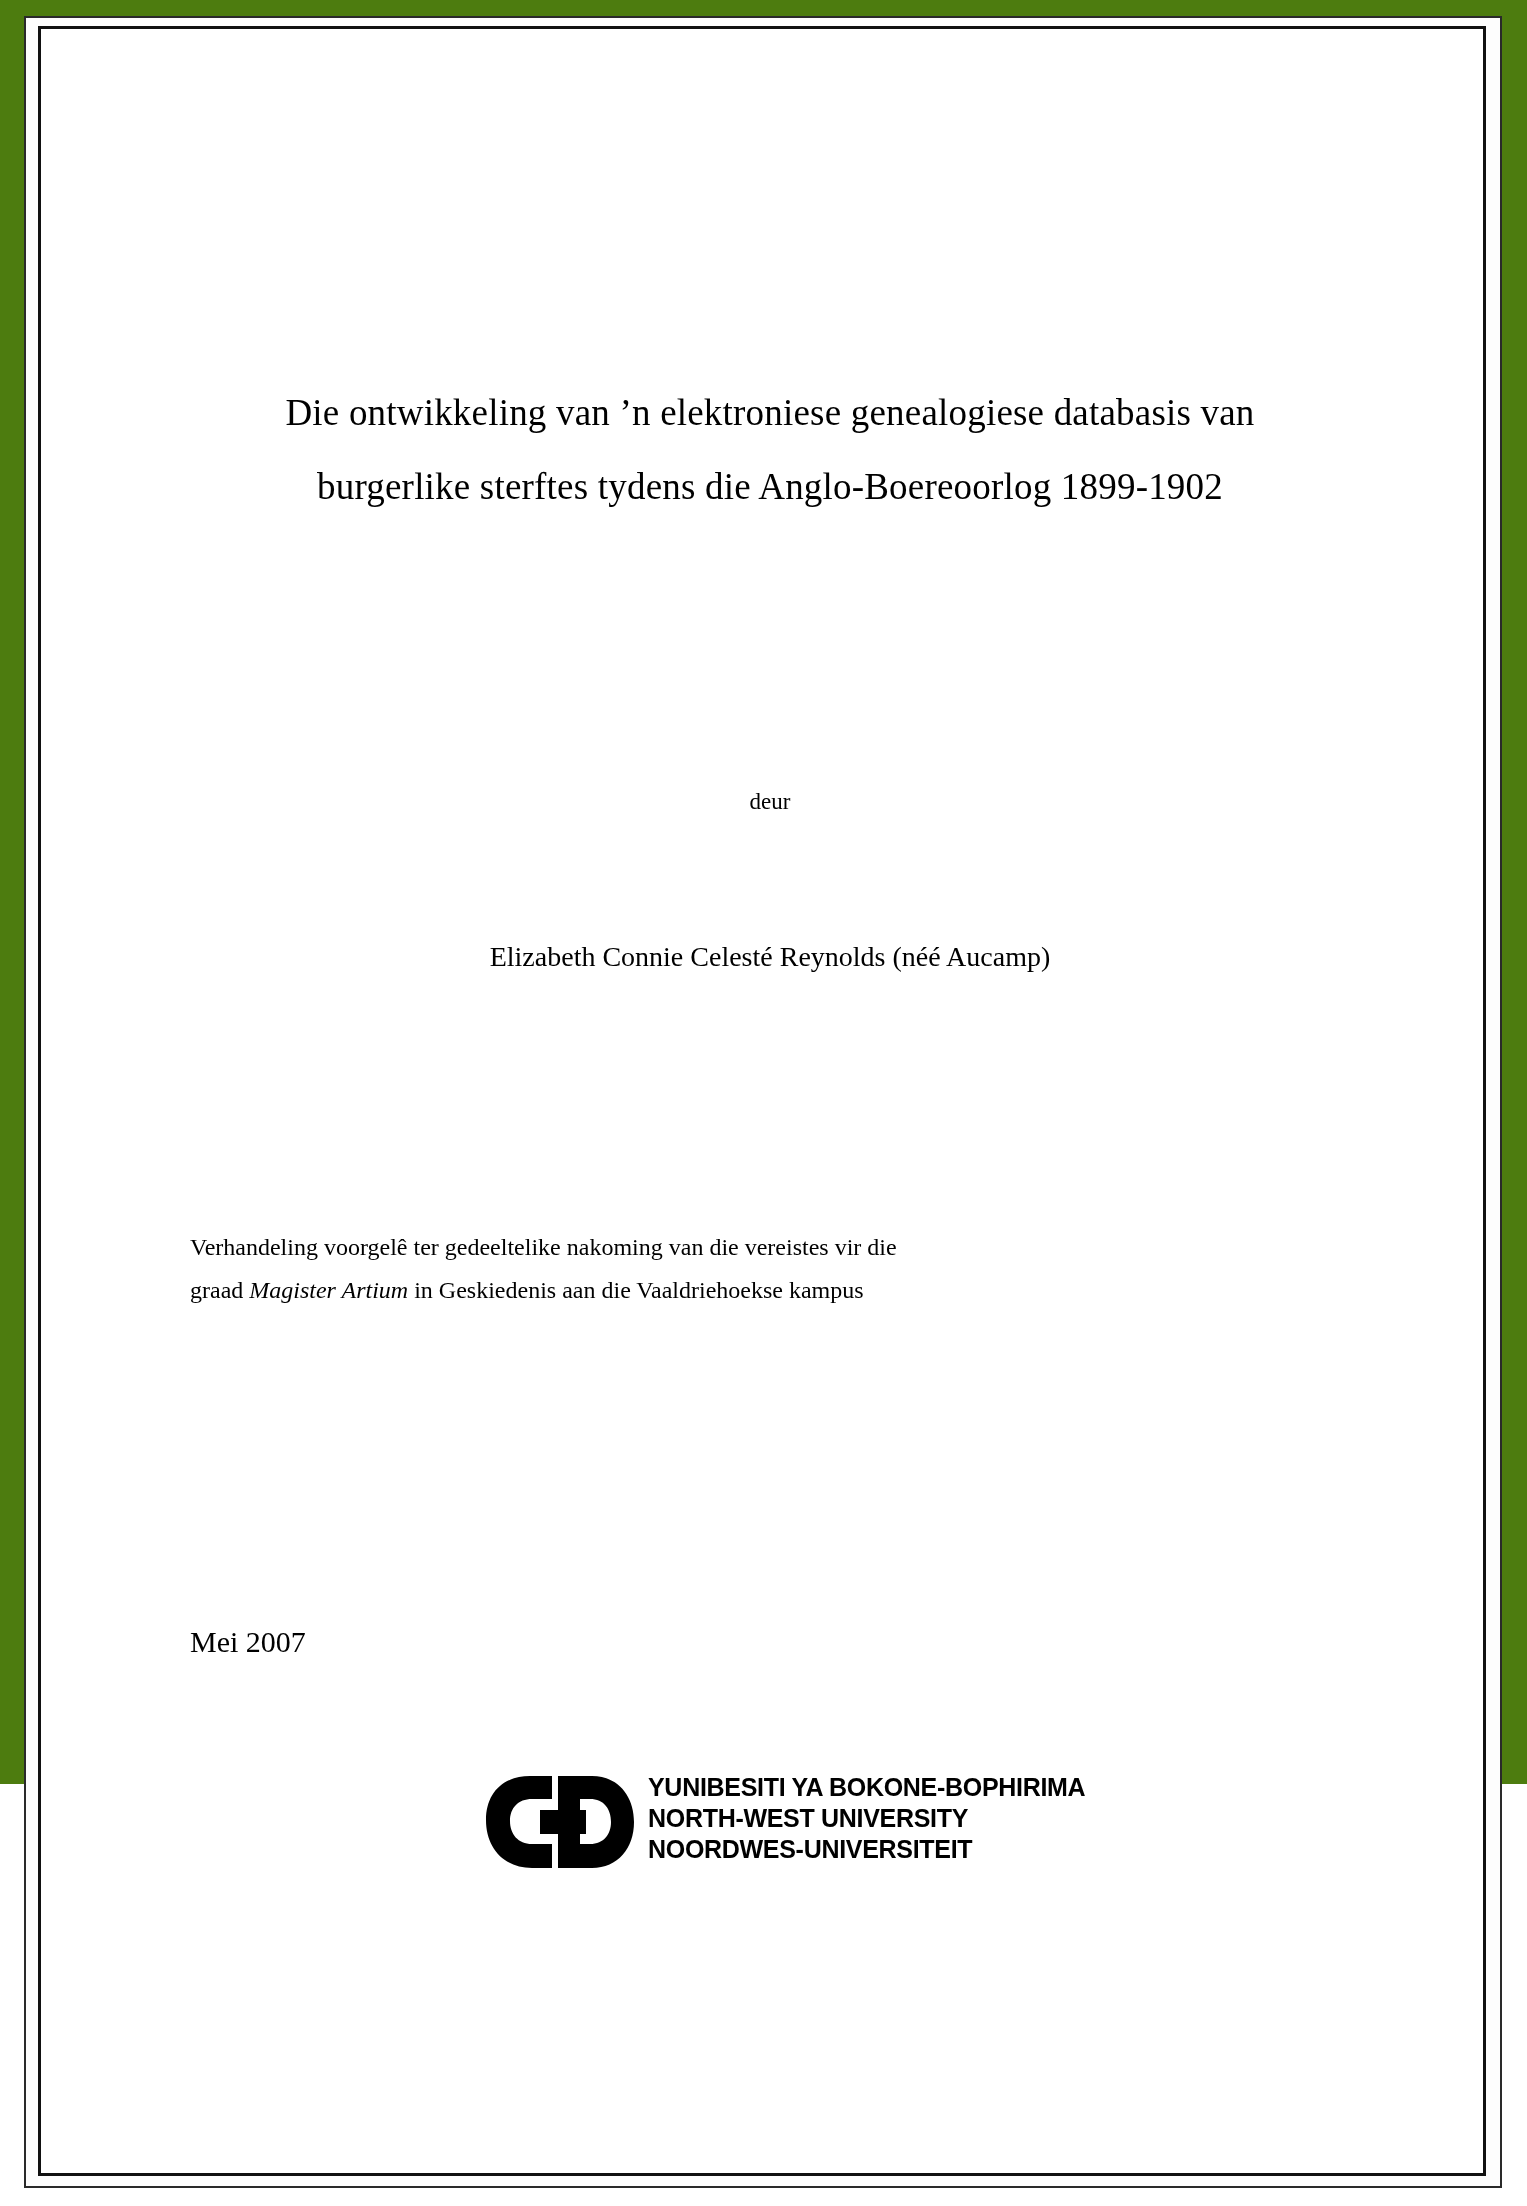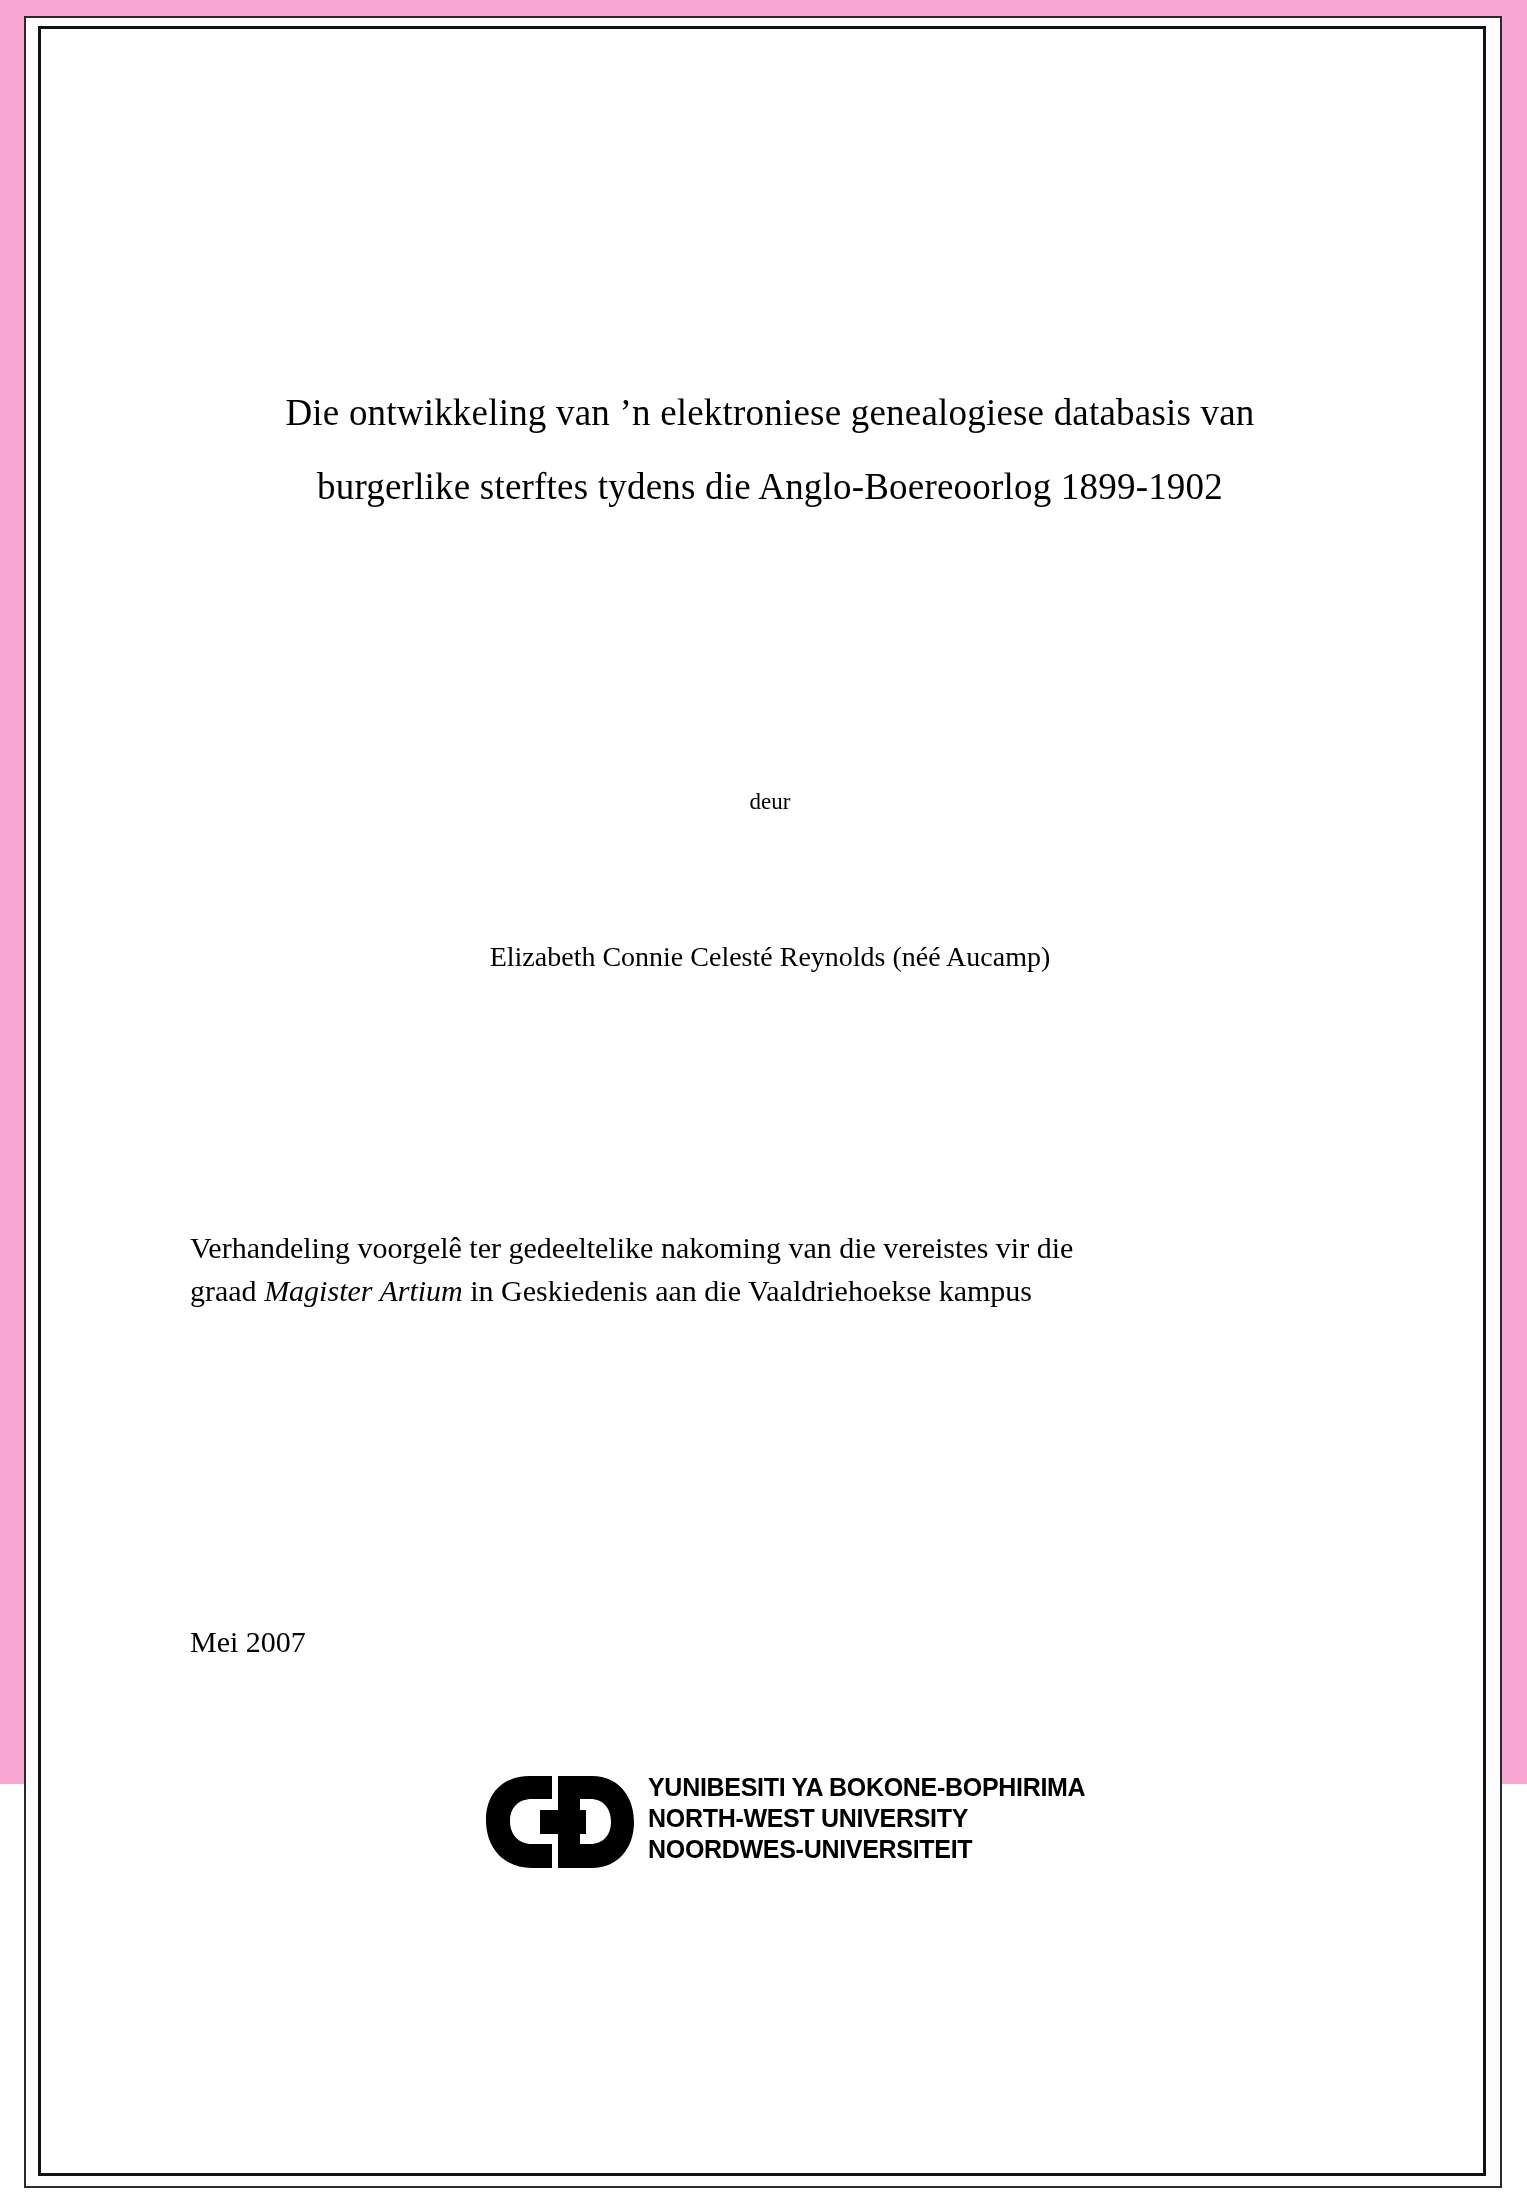--- a/index.html
+++ b/index.html
@@ -12,21 +12,21 @@
     height: 2206px;
     font-family: "Liberation Serif", serif;
     color: #000000;
     overflow: hidden;
   }
 
   .page {
     position: relative;
     width: 1527px;
     height: 1784px;
-    background: #f9a8d4;
+    background: #4d7c0f;
   }
 
   
   .scan-frame {
     position: absolute;
     left: 24px;
     top: 16px;
     width: 1478px;
     height: 2172px;
     border: 2px solid #2a2a2a;
@@ -81,21 +81,21 @@
     width: 1180px;
     text-align: center;
     font-size: 28px;
   }
 
   .statement {
     position: absolute;
     top: 1200px;
     left: 40px;
     width: 1160px;
-    font-size: 30px;
+    font-size: 24px;
     line-height: 43px;
   }
   .statement .just {
     text-align: justify;
     text-justify: inter-word;
   }
   .statement .line2,
   .statement .line3 {
     text-align: left;
   }

